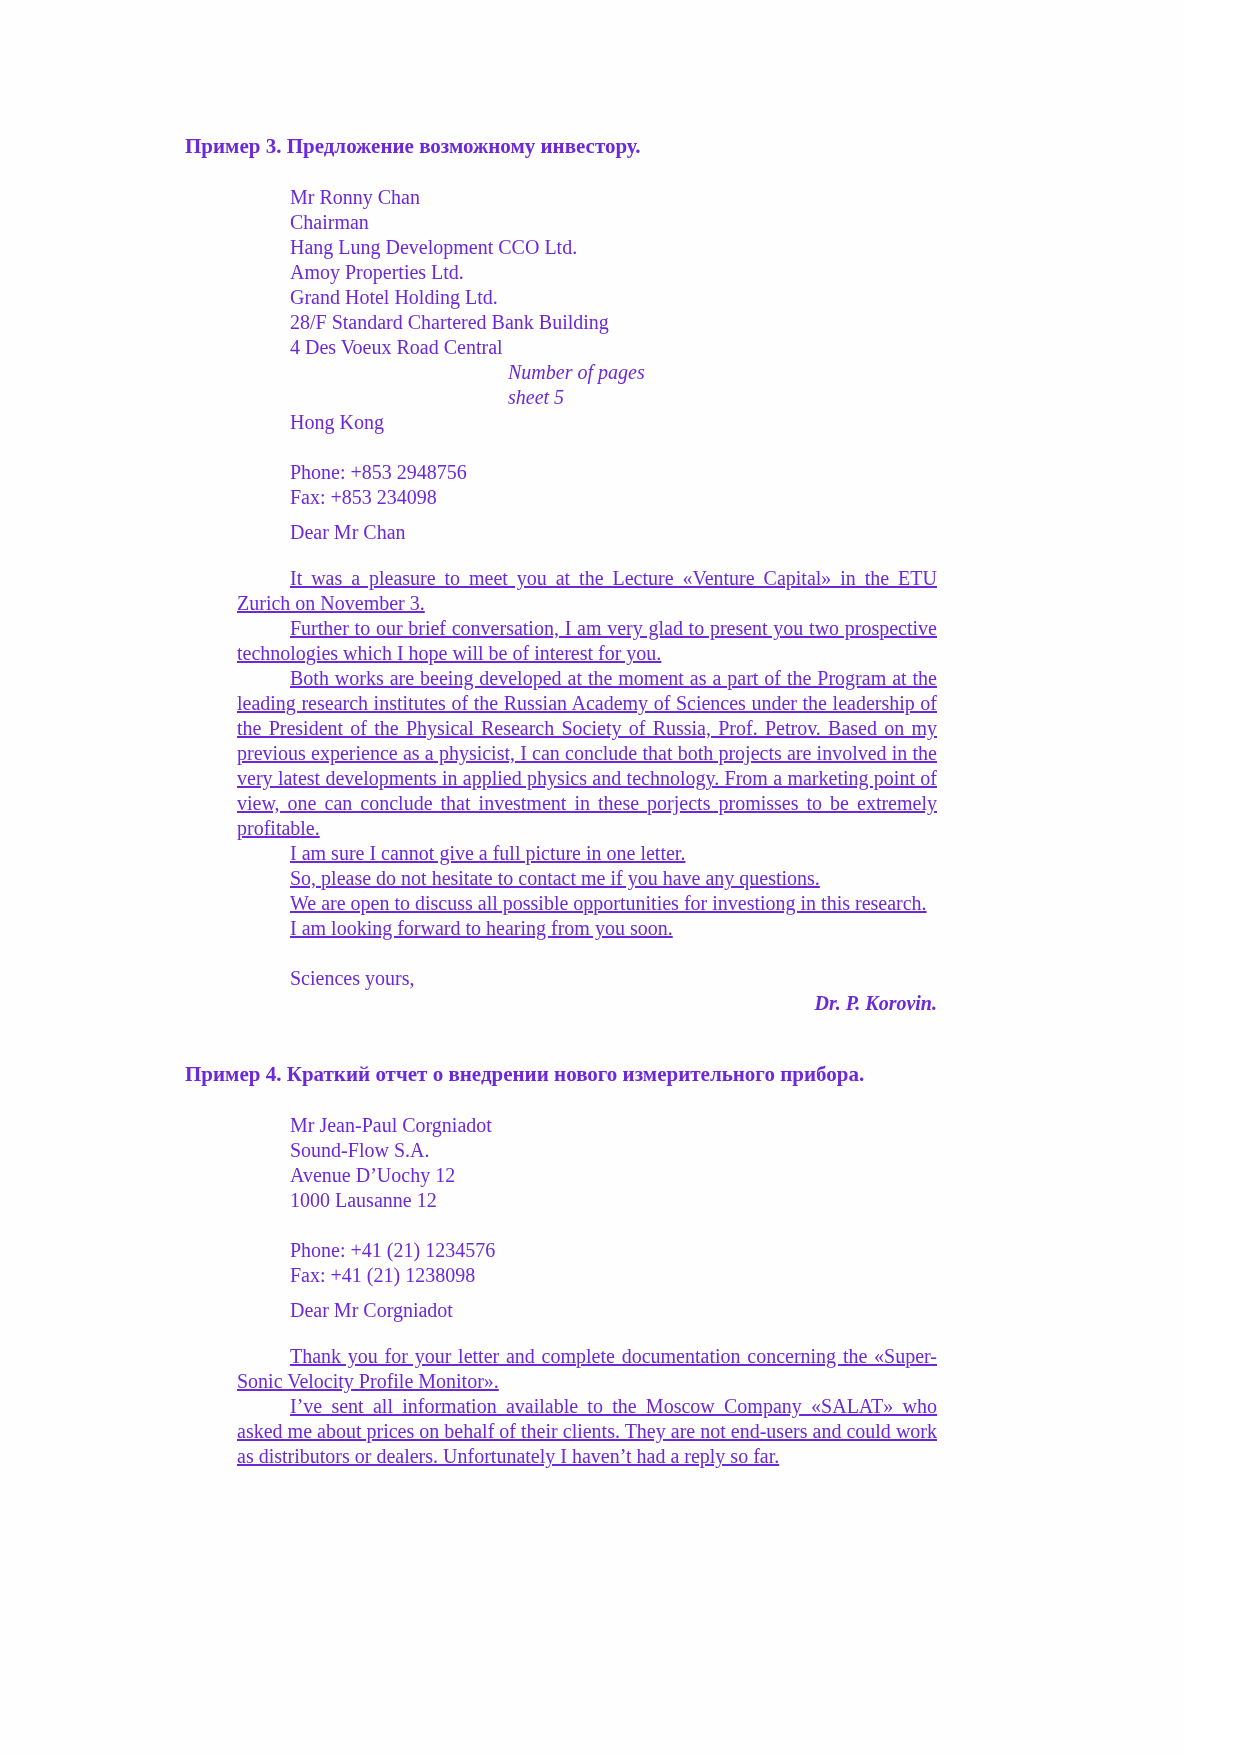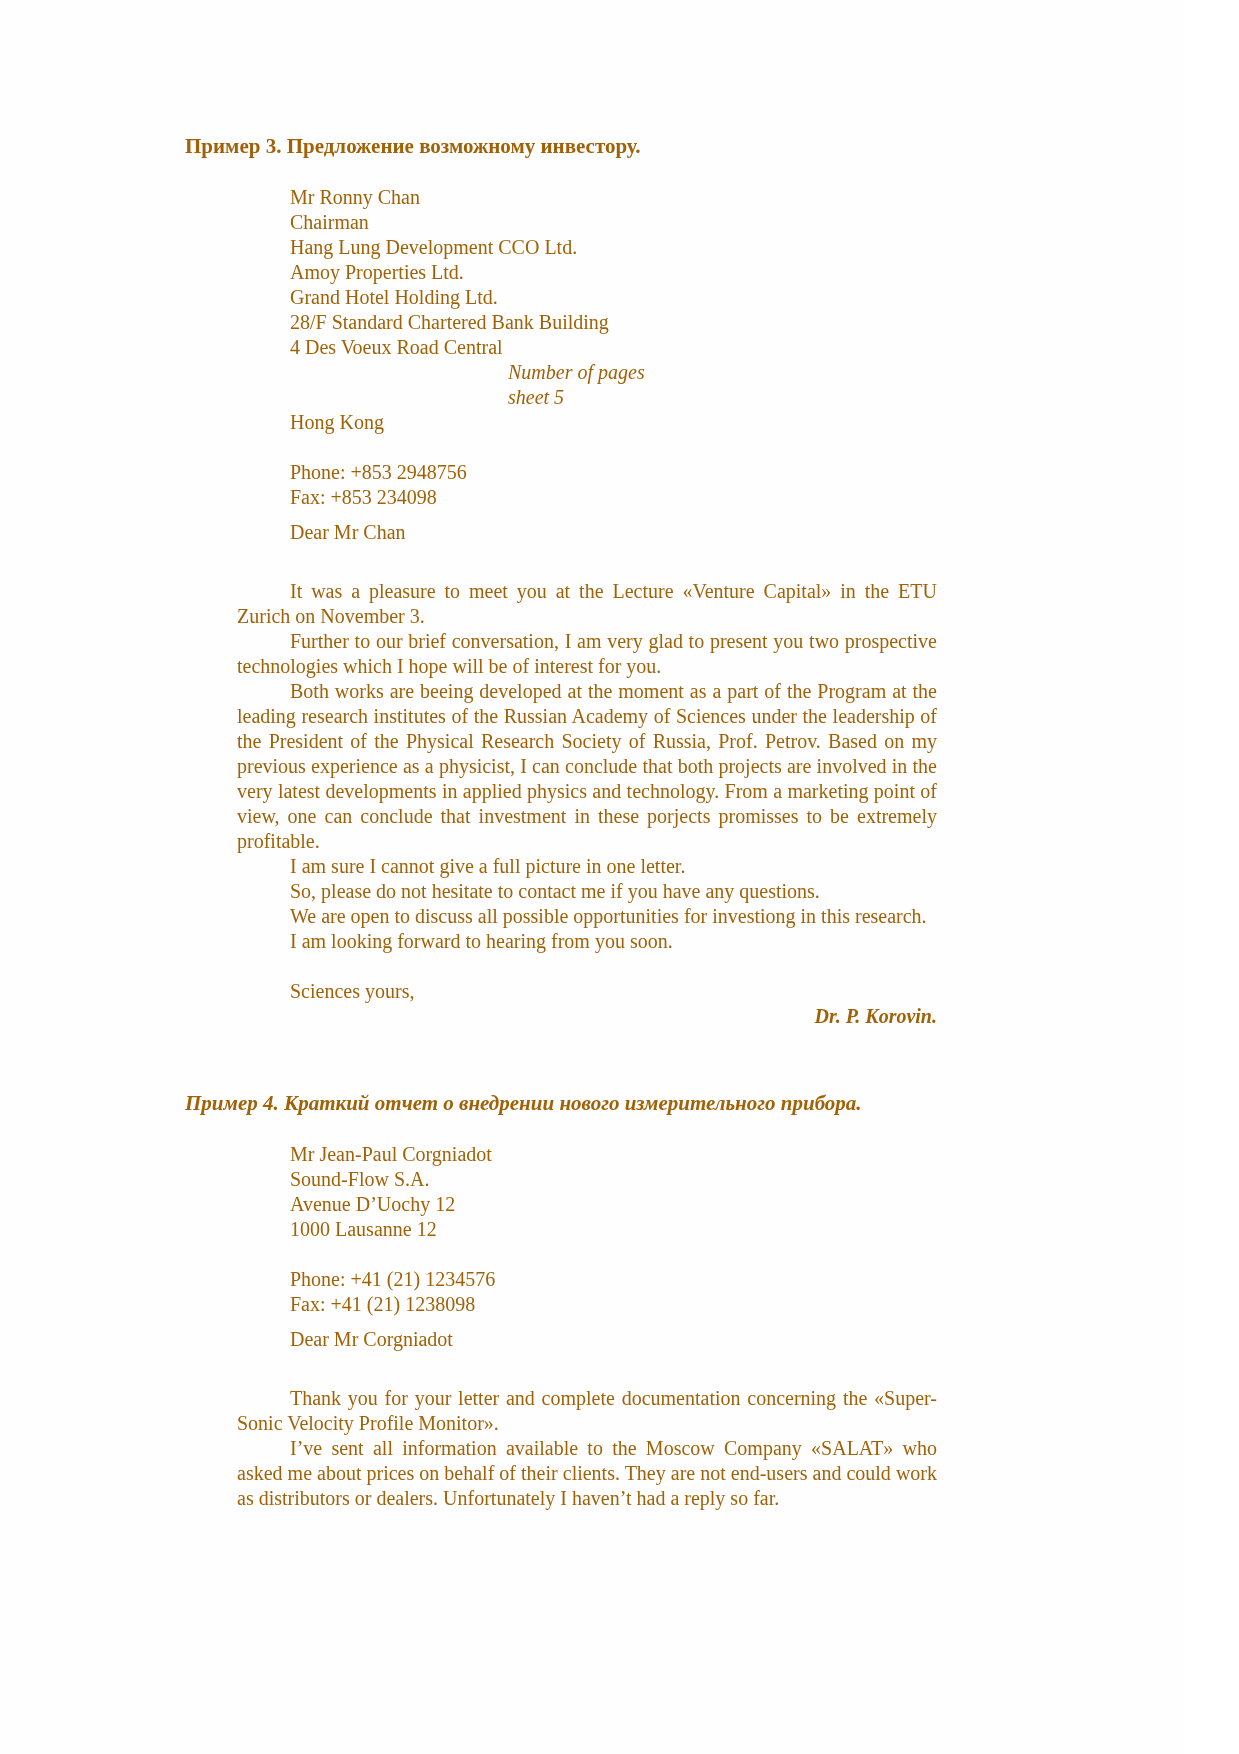--- a/index.html
+++ b/index.html
@@ -5,21 +5,21 @@
   html, body {
     margin: 0;
     padding: 0;
     background: #ffffff;
   }
   .page {
     position: relative;
     width: 1183px;
     height: 1754px;
     background: #fefefe;
-    color: #a16207;
+    color: #6d28d9;
     font-family: "Liberation Serif", "DejaVu Serif", serif;
     font-size: 20px;
     line-height: 25px;
     overflow: hidden;
   }
   .content {
     padding: 133px 246px 0 237px; 
   }
   .heading {
     font-weight: bold;
@@ -31,36 +31,36 @@
     margin: 0;
     padding: 0;
   }
   .address-block { margin-top: 26px; padding-left: 53px; }
   .address-block div { line-height: 25px; }
   .pages-note { padding-left: 271px; }
   .pages-note div { line-height: 25px; font-style: italic; }
   .city-line { padding-left: 53px; }
   .contact-block { margin-top: 25px; padding-left: 53px; }
   .salutation { margin-top: 10px; padding-left: 53px; }
-  .paragraphs { margin-top: 34px; }
+  .paragraphs { margin-top: 21px; text-decoration: underline; }
   .paragraphs p {
     margin: 0;
     text-align: justify;
     text-indent: 53px;
   }
   .closing-block { margin-top: 25px; }
   .closing { padding-left: 53px; }
   .signature {
     padding-left: 106px;
     font-weight: bold;
     font-style: italic;
     text-align: right;
   }
   .section-gap { height: 45px; }
-  .heading-second { margin-top: 16px; font-style: italic; }
+  .heading-second { margin-top: 0; }
 </style>
 </head>
 <body>
 
 <div class="page">
   <div class="content">
 
     <div class="heading">Пример 3. Предложение возможному инвестору.</div>
 
     <div class="block address-block">

